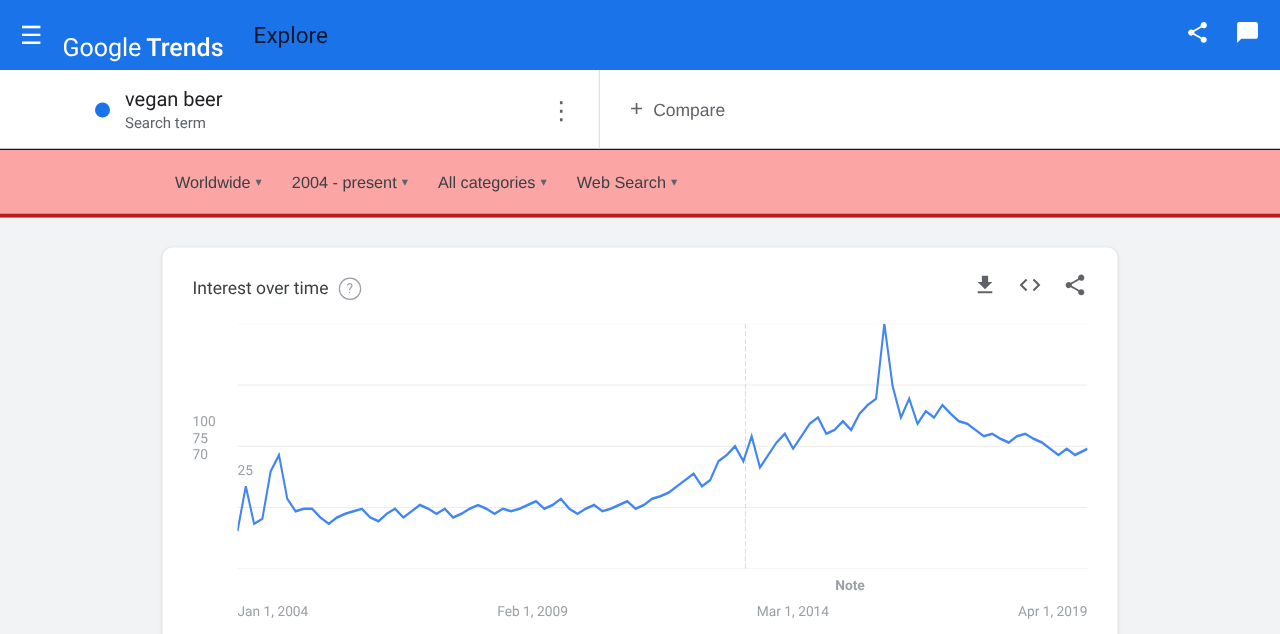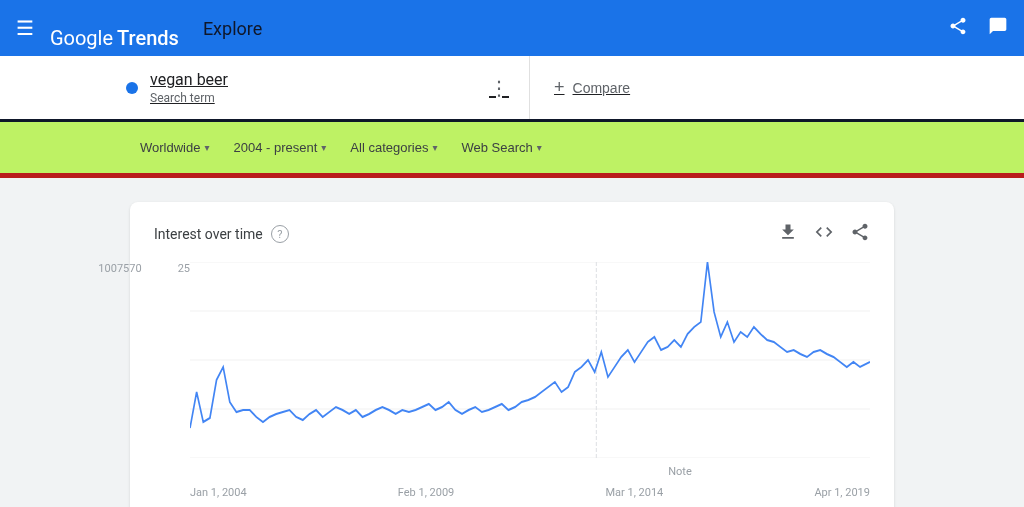--- a/index.html
+++ b/index.html
@@ -18,25 +18,24 @@
     .header-logo { color: white; font-size: 20px; font-weight: 500; display: flex; align-items: center; gap: 4px; margin-top: 20px; }
     .header-logo-google { font-weight: 400; }
     .header-explore { color: #0f172a; font-size: 18px; font-weight: 400; margin-left: 8px; }
     .header-spacer { flex: 1; }
     .header-actions { display: flex; gap: 20px; align-items: center; }
     .header-icon { color: white; font-size: 20px; cursor: pointer; }
 
     
     .search-area {
       background: white;
-      padding: 0 110px;
+      padding: 0 60px;
       display: flex;
       align-items: stretch;
-      border-bottom: 3px solid #0f172a;
-      text-decoration: underline;
+      border-bottom: 1px solid #0f172a;
     }
     .search-term-card {
       flex: 0 0 420px;
       padding: 14px 16px;
       display: flex;
       align-items: center;
       gap: 12px;
       border-right: 1px solid #e0e0e0;
     }
     .search-term-dot {
@@ -59,26 +58,26 @@
       color: #5f6368;
       font-size: 14px;
       cursor: pointer;
       background: none;
       border: none;
     }
     .compare-plus { font-size: 18px; color: #5f6368; }
 
     
     .filters-area {
-      background: #bef264;
+      background: #fca5a5;
       padding: 12px 130px;
       display: flex;
       gap: 4px;
       align-items: center;
-      border-bottom: 5px solid #b91c1c;
+      border-bottom: 3px solid #b91c1c;
     }
     .filter-btn {
       display: flex;
       align-items: center;
       gap: 4px;
       padding: 6px 10px;
       font-size: 13px;
       color: #3c4043;
       cursor: pointer;
       border: none;
@@ -192,29 +191,29 @@
         <span class="chart-action-icon">
           <svg width="20" height="20" viewBox="0 0 24 24" fill="#5f6368">
               <path d="M18 16.08c-.76 0-1.44.3-1.96.77L8.91 12.7c.05-.23.09-.46.09-.7s-.04-.47-.09-.7l7.05-4.11c.54.5 1.25.81 2.04.81 1.66 0 3-1.34 3-3s-1.34-3-3-3-3 1.34-3 3c0 .24.04.47.09.7L8.04 9.81C7.5 9.31 6.79 9 6 9c-1.66 0-3 1.34-3 3s1.34 3 3 3c.79 0 1.5-.31 2.04-.81l7.12 4.16c-.05.21-.08.43-.08.65 0 1.61 1.31 2.92 2.92 2.92s2.92-1.31 2.92-2.92c0-1.61-1.31-2.92-2.92-2.92z"></path>
             </svg>
         </span>
       </div>
     </div>
 
     <div style="display:flex; position:relative; height:220px;">
 
-      <div style="display:flex; flex-direction:row; justify-content:flex-end; padding-bottom:24px; width:36px; flex-shrink:0;">
+      <div style="display:flex; flex-direction:column; justify-content:center; padding-bottom:24px; width:36px; flex-shrink:0;">
         <span style="font-size:11px;color:#9aa0a6;">100</span>
         <span style="font-size:11px;color:#9aa0a6;">75</span>
         <span style="font-size:11px;color:#9aa0a6;">70</span>
         <span style="font-size:11px;color:#9aa0a6;margin-left:36px;">25</span>
         <span style="font-size:11px;color:#9aa0a6;"></span>
       </div>
 
-      <div style="flex:1; position:relative;">
+      <div style="flex:1; position:relative;font-weight:bold;">
         <svg id="trend-chart" width="100%" height="196px" viewBox="0 0 820 196" preserveAspectRatio="none">
 
           <line x1="0" y1="0" x2="820" y2="0" stroke="#e0e0e0" stroke-width="0.5"></line>
           <line x1="0" y1="49" x2="820" y2="49" stroke="#e0e0e0" stroke-width="0.5"></line>
           <line x1="0" y1="98" x2="820" y2="98" stroke="#e0e0e0" stroke-width="0.5"></line>
           <line x1="0" y1="147" x2="820" y2="147" stroke="#e0e0e0" stroke-width="0.5"></line>
           <line x1="0" y1="196" x2="820" y2="196" stroke="#e0e0e0" stroke-width="0.5"></line>
 
           <line x1="490" y1="0" x2="490" y2="196" stroke="#dadce0" stroke-width="1" stroke-dasharray="4,2"></line>
 

